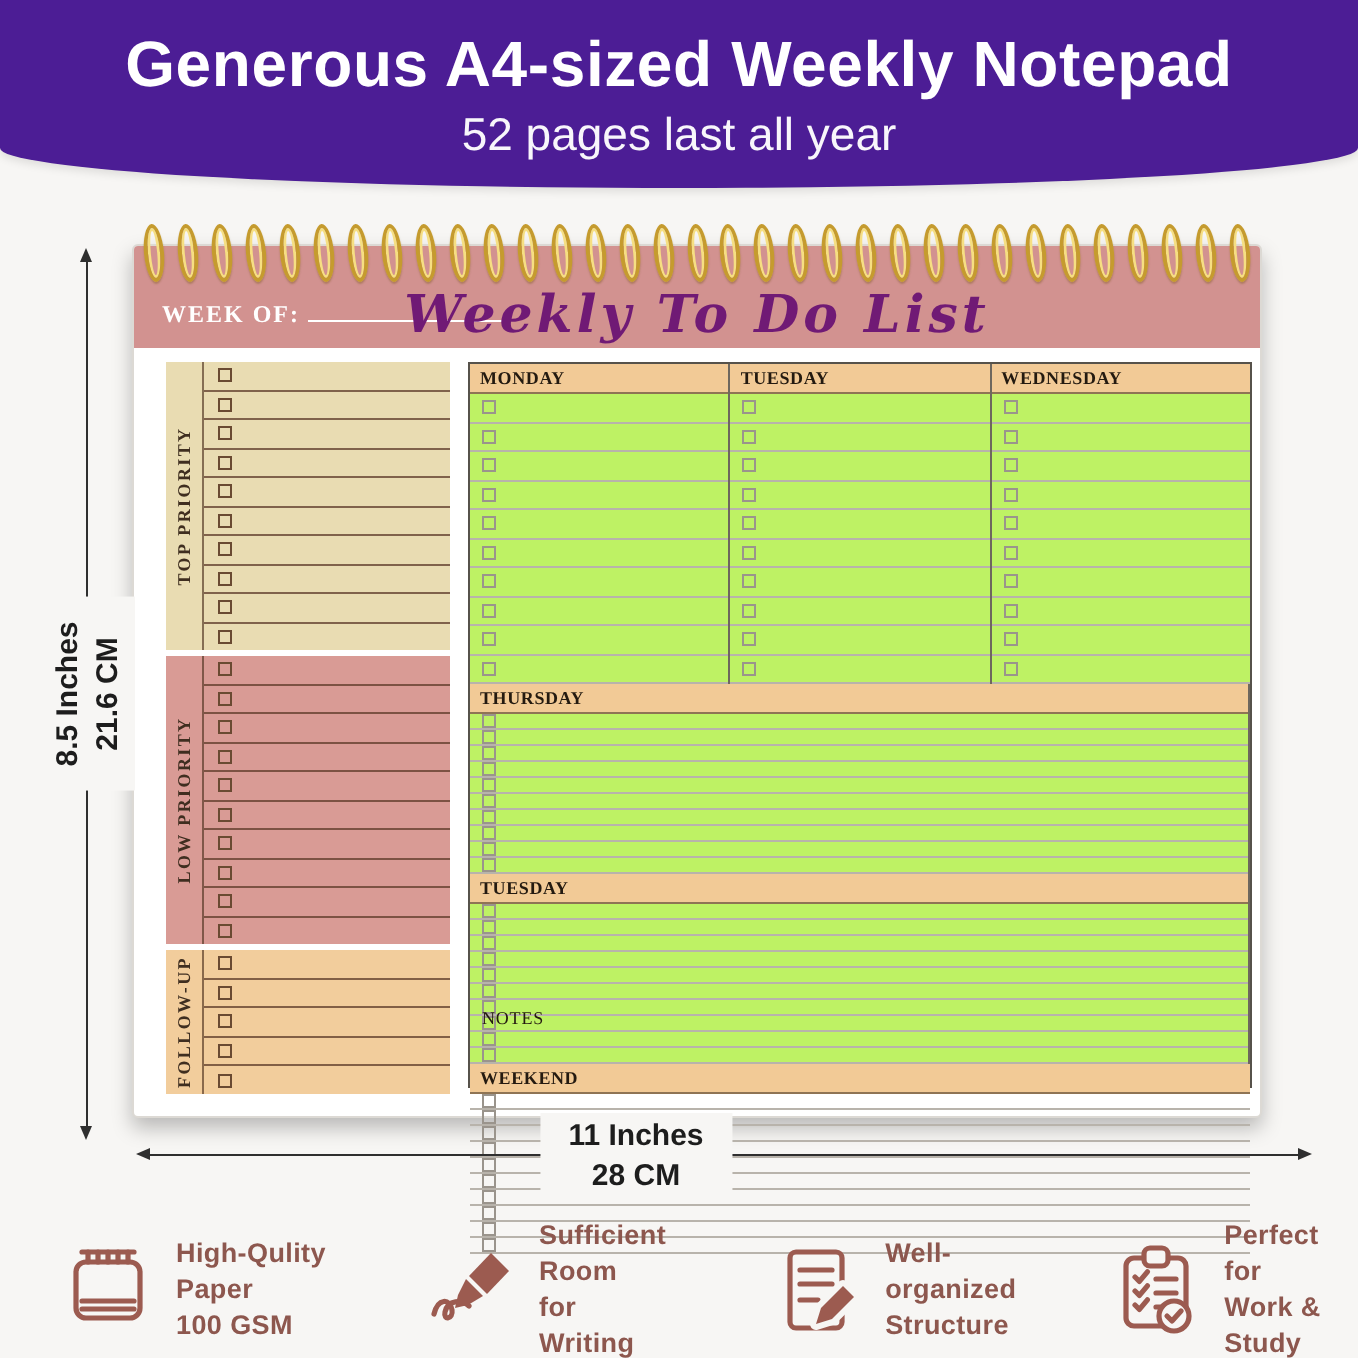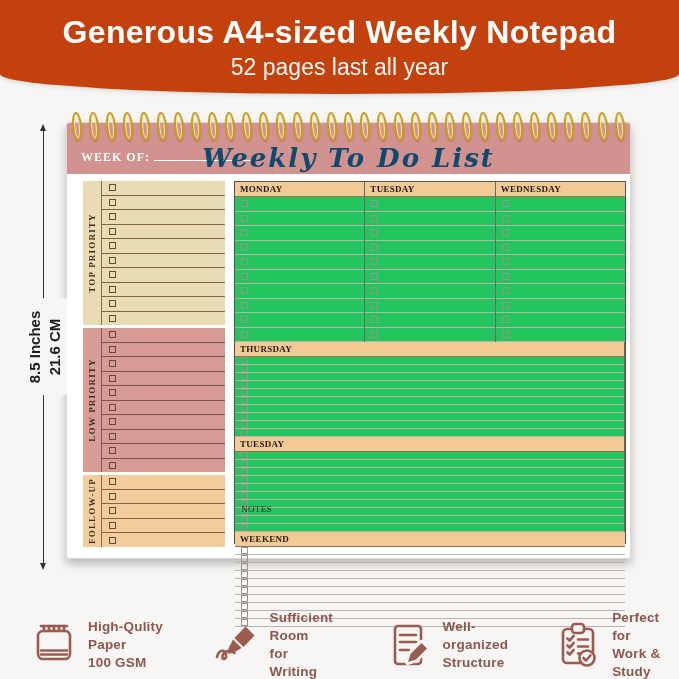--- a/index.html
+++ b/index.html
@@ -1,54 +1,54 @@
 <!DOCTYPE html>
 <html><head>
 <meta charset="utf-8">
 <style>
   html,body{margin:0;padding:0;}
   body{width:679px;height:679px;background:#f7f6f4;font-family:"Liberation Sans",sans-serif;overflow:hidden;}
   .stage{position:relative;width:679px;height:679px;}
 
   
-  .banner{position:absolute;left:0;top:0;width:679px;height:94px;background:#c2410c;
+  .banner{position:absolute;left:0;top:0;width:679px;height:94px;background:#4c1d95;
     border-radius:0 0 50% 50% / 0 0 20px 20px;display:flex;flex-direction:column;align-items:center;
     padding-top:14px;box-sizing:border-box;box-shadow:0 2px 4px rgba(0,0,0,.10);}
   .banner-title{color:#fff;font-size:32px;font-weight:800;letter-spacing:.3px;line-height:1.15;}
   .banner-subtitle{color:rgba(255,255,255,.96);font-size:23px;font-weight:400;margin-top:3px;}
 
   
   .notepad{position:absolute;left:66px;top:122px;width:565px;height:437px;background:#fff;
     border:1px solid #dcd9d4;border-radius:3px;box-shadow:0 5px 10px rgba(0,0,0,.25);box-sizing:border-box;}
   .pad-header{position:absolute;left:0;top:0;right:0;height:51px;background:#d29290;border-radius:2px 2px 0 0;}
   .weekof{position:absolute;left:14px;bottom:9px;color:#fff;font-family:"Liberation Serif",serif;
     font-weight:700;font-size:12px;letter-spacing:1px;white-space:nowrap;}
   .weekof-line{display:inline-block;width:100px;border-bottom:1px solid #fff;margin-left:4px;vertical-align:baseline;}
-  .pad-title{position:absolute;left:0;right:0;bottom:1px;text-align:center;color:#0c4a6e;
+  .pad-title{position:absolute;left:0;right:0;bottom:1px;text-align:center;color:#701a75;
     font-family:"DejaVu Serif","Liberation Serif",serif;font-style:italic;font-weight:700;font-size:26px;letter-spacing:2px;}
   .coils{position:absolute;left:5px;right:5px;top:-11px;height:32px;display:flex;justify-content:space-between;}
   .coil{width:10px;height:29px;border:2.6px solid #c59b2e;border-radius:50%;box-sizing:border-box;
     box-shadow:inset 0 0 0 1.4px #f6df82, 0 1px 1px rgba(110,80,10,.35);transform:rotate(-5deg);}
   .pad-body{position:absolute;left:0;right:0;top:51px;bottom:0;}
 
   
   .left-col{position:absolute;left:16px;top:7px;width:142px;display:flex;flex-direction:column;gap:3px;}
   .side-section{display:flex;box-sizing:border-box;}
   .sec-label{position:relative;width:18px;border-right:1px solid rgba(80,50,32,.65);flex:none;}
   .sec-label span{position:absolute;left:50%;top:50%;transform:translate(-50%,-50%) rotate(-90deg);
     white-space:nowrap;font-family:"Liberation Serif",serif;font-weight:700;font-size:9px;
     letter-spacing:1.2px;color:#3f2e20;}
   .srows{flex:1;display:flex;flex-direction:column;}
   .srow{flex:1;display:flex;align-items:center;border-bottom:1px solid rgba(92,58,40,.75);}
   .srow:last-child{border-bottom:none;}
   .cb{width:5px;height:5px;border:1px solid #6a4a32;margin-left:7px;flex:none;}
 
   
   .grid{position:absolute;left:167px;top:7px;width:392px;height:363px;border:1px solid #56524b;
-    box-sizing:border-box;display:flex;flex-direction:column;background:#22c55e;}
+    box-sizing:border-box;display:flex;flex-direction:column;background:#bef264;}
   .bank{display:flex;flex:none;}
   .day-col{flex:1;display:flex;flex-direction:column;border-right:1px solid #6e675e;min-width:0;}
   .day-col:last-child{border-right:none;}
   .day-head{height:13px;flex:none;background:#f2ca96;border-bottom:1px solid #8f7454;
     font-family:"Liberation Serif",serif;font-weight:700;font-size:9px;letter-spacing:.3px;color:#241a10;
     padding:1px 0 0 5px;box-sizing:content-box;line-height:13px;}
   .drows{flex:1;display:flex;flex-direction:column;}
   .grow{flex:1;display:flex;align-items:center;border-bottom:1px solid #b8b3ab;}
   .cb2{width:5px;height:5px;border:1px solid #9a948c;margin-left:6px;flex:none;}
   .notes{flex:1;padding:3px 0 0 6px;}
@@ -453,20 +453,29 @@
   <div class="vdim">
     <span class="arr up"></span>
     <div class="line"></div>
     <span class="arr down"></span>
     <div class="vdim-label">
       <div class="dim-text">8.5 Inches</div>
       <div class="dim-text">21.6 CM</div>
     </div>
   </div>
 
+  <div class="hdim">
+    <span class="arr left"></span>
+    <div class="line"></div>
+    <span class="arr right"></span>
+    <div class="hdim-label">
+      <div class="dim-text">11 Inches</div>
+      <div class="dim-text">28 CM</div>
+    </div>
+  </div>
 
   <div class="features" id="features">
       <div class="feature">
         <div class="f-icon">
           <svg width="48" height="48" viewBox="0 0 48 48" fill="none" stroke="#9c5b50" stroke-width="2.6" stroke-linecap="round" stroke-linejoin="round">
             <path d="M11 5 H37"></path>
             <path d="M14 5 v5 M19 5 v5 M24 5 v5 M29 5 v5 M34 5 v5"></path>
             <rect x="8" y="10" width="32" height="28" rx="5"></rect>
             <path d="M11 29.5 h26 M11 33.5 h26"></path>
           </svg>

